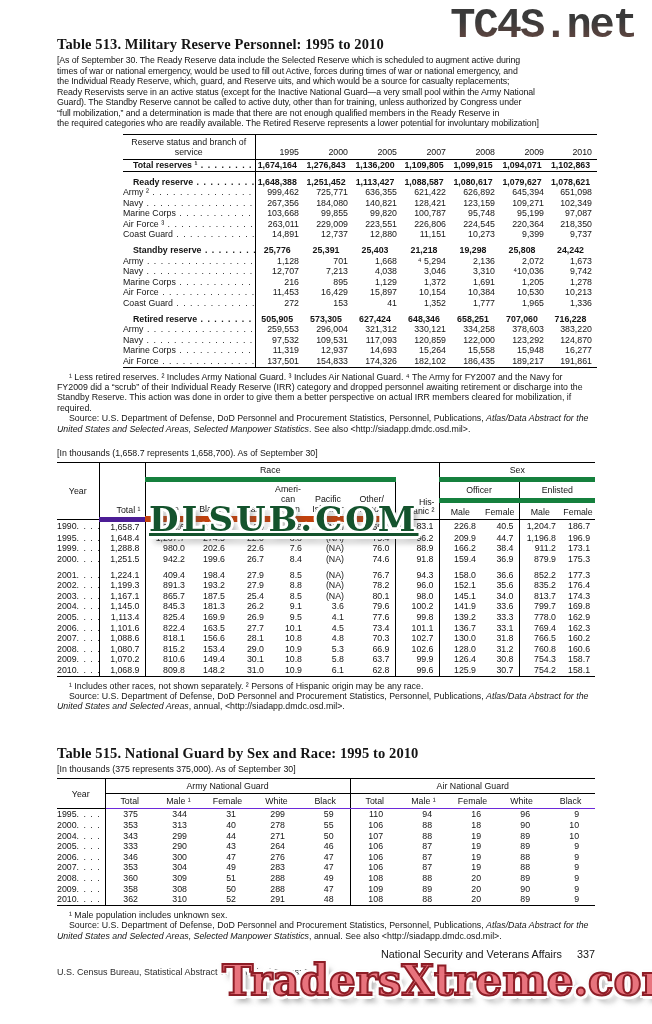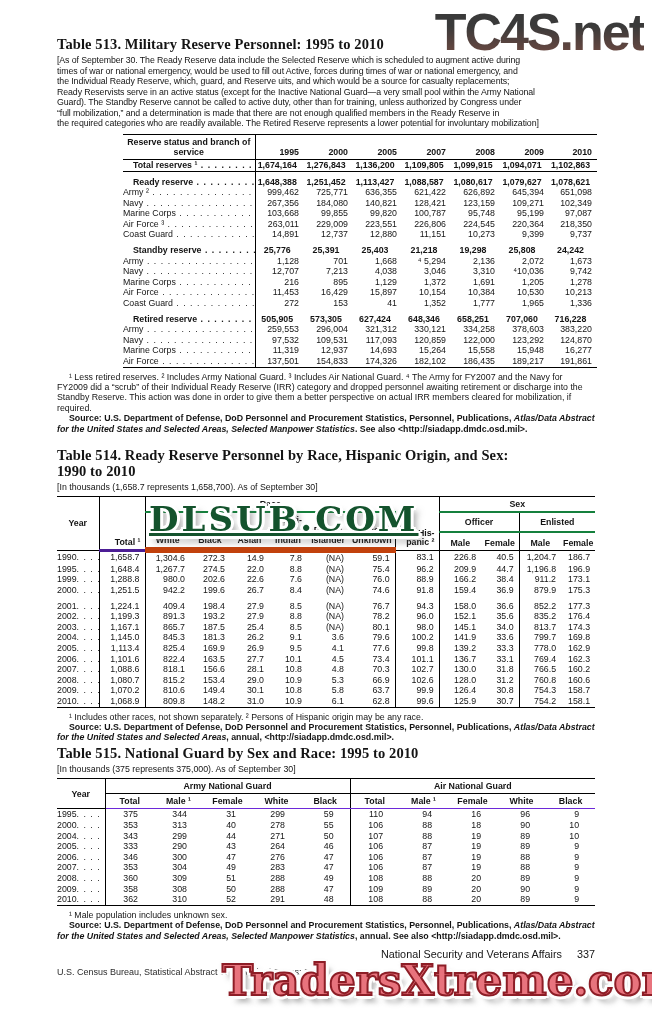--- a/index.html
+++ b/index.html
@@ -1,22 +1,22 @@
 <!DOCTYPE html>
 <html><head>
 <meta charset="utf-8">
 <style>
   html,body{margin:0;padding:0;}
   body{width:652px;height:1024px;background:#ffffff;position:relative;overflow:hidden;
        font-family:"Liberation Sans",sans-serif;color:#141414;}
   .page{position:absolute;inset:0;}
 
   
-  .wm-tc4s{position:absolute;top:2px;right:8px;font-family:Liberation Sans, sans-serif;
-    font-weight:bold;font-size:52px;letter-spacing:-2px;
+  .wm-tc4s{position:absolute;top:2px;right:16px;font-family:Liberation Mono, monospace;
+    font-weight:bold;font-size:42px;letter-spacing:-2px;
     background:linear-gradient(180deg,#3a3a3a 40%,#6e4a42 90%);
     -webkit-background-clip:text;background-clip:text;color:transparent;z-index:30;}
   .wm-dlsub{position:absolute;top:52px;left:92px;font-family:"DejaVu Serif",serif;
     font-weight:bold;font-size:34px;letter-spacing:3px;color:#14532d;z-index:30;
     text-shadow:-2px -2px 0 #fff,2px -2px 0 #fff,-2px 2px 0 #fff,2px 2px 0 #fff,
                  0 -3px 0 #fff,0 3px 0 #fff,-3px 0 0 #fff,3px 0 0 #fff,
                  5px 6px 6px rgba(90,90,90,.55);text-decoration:underline;}
   .wm-traders{position:absolute;top:956px;left:222px;font-family:"DejaVu Serif",serif;
     font-weight:bold;font-size:42px;letter-spacing:0px;color:#e8737d;z-index:30;
     -webkit-text-stroke:2px #8d1d26;
@@ -29,26 +29,26 @@
   #sec513{top:36px;}
   #sec514{top:447px;}
   #sec515{top:745px;}
 
   h2.ttl{font-family:"Liberation Serif",serif;font-weight:bold;font-size:14.5px;
     margin:0 0 3px 0;line-height:16px;letter-spacing:.1px;}
   .intro{font-size:8.8px;line-height:10.5px;letter-spacing:-.1px;margin:2px 0 5px 0;
     white-space:pre-line;}
   .subnote{font-size:8.8px;margin:1px 0 4px 0;}
   .fn{font-size:8.8px;line-height:10.4px;margin:4px 0 0 0;text-indent:12px;}
-  .src{font-size:8.8px;line-height:10.4px;margin:0;text-indent:12px;font-weight:bold;}
+  .src{font-size:8.8px;line-height:10.4px;margin:0;text-indent:12px;}
 
   
   table.tbl{border-collapse:collapse;table-layout:fixed;font-size:8.8px;
     border-top:1.2px solid #000;border-bottom:1.5px solid #000;}
-  table.tbl th{font-weight:bold;font-size:8.8px;line-height:10.2px;padding:2px 2px;}
+  table.tbl th{font-weight:normal;font-size:8.8px;line-height:10.2px;padding:2px 2px;}
   table.tbl td{line-height:10.6px;padding:0 5px 0 0;text-align:right;overflow:hidden;
     white-space:nowrap;}
   td.stub{text-align:left;padding:0 0 0 0;border-right:1px solid #000;}
   td.stub::after{content:" . . . . . . . . . . . . . . . . . . . . . . . . . . . . . . . . . .";
     letter-spacing:1px;color:#1a1a1a;}
   tr.b td{font-weight:bold;text-align:center;}
   tr.b td.stub{padding-left:10px;}
   tr.gap td{padding-top:5px;}
   tr.rule td{border-bottom:1px solid #000;}
 
@@ -56,24 +56,24 @@
   .t513wrap{margin:5px 0 0 66px;}
   #t513{width:474px;}
   #t513 th.stubh{border-right:1px solid #000;border-bottom:1px solid #000;
     text-align:center;vertical-align:middle;}
   #t513 th.yr{border-bottom:1px solid #000;text-align:right;padding-right:5px;
     vertical-align:bottom;}
 
   
   #t514{width:538px;margin-top:2px;}
   #t514 th{text-align:center;}
-  #t514 th.grp{border-bottom:2px solid #15803d;}
+  #t514 th.grp{border-bottom:5px solid #15803d;}
   #t514 th.yearh{vertical-align:middle;border-right:1px solid #000;border-bottom:1px solid #000;}
   #t514 th.totalh{vertical-align:bottom;text-align:right;padding-right:4px;
-    border-right:1px solid #000;border-bottom:3px solid #4c1d95;margin-top:10px;}
+    border-right:1px solid #000;border-bottom:5px solid #4c1d95;margin-top:10px;}
   #t514 th.race-col{vertical-align:bottom;white-space:pre-line;border-bottom:6px solid #c2410c;
     line-height:10px;}
   #t514 th.hisp{vertical-align:bottom;white-space:pre-line;border-bottom:1px solid #000;
     line-height:9.6px;text-align:right;padding-right:4px;}
   #t514 th.sexsub{vertical-align:bottom;border-bottom:1px solid #000;}
   #t514 th.vr{border-right:1px solid #000;}
   #t514 td:nth-child(1),#t514 td:nth-child(2),#t514 td:nth-child(8),
   #t514 td:nth-child(9),#t514 td:nth-child(11){border-right:1px solid #000;}
   #t514 td.stub::after{content:". . . . . . . . . . .";letter-spacing:1px;}
 
@@ -334,21 +334,20 @@
     <td>191,861</td>
   </tr>
 </tbody>
       </table>
     </div>
     <p class="fn">¹ Less retired reserves. ² Includes Army National Guard. ³ Includes Air National Guard. ⁴ The Army for FY2007 and the Navy for FY2009 did a “scrub” of their Individual Ready Reserve (IRR) category and dropped personnel awaiting retirement or discharge into the Standby Reserve.  This action was done in order to give them a better perspective on actual IRR members cleared for mobilization, if required.</p>
     <p class="src"><span>Source: U.S. Department of Defense, DoD Personnel and Procurement Statistics, Personnel, Publications, </span><i>Atlas/Data Abstract for the United States and Selected Areas, Selected Manpower Statistics</i><span>. See also &lt;http://siadapp.dmdc.osd.mil&gt;.</span></p>
   </section>
 
   <section class="sec" id="sec514">
-    <h2 class="ttl"><span>Table 514. Ready Reserve Personnel by Race, Hispanic Origin, and Sex:</span><br><span>1990 to 2010</span></h2>
     <p class="subnote">[In thousands (1,658.7 represents 1,658,700). As of September 30]</p>
     <table class="tbl" id="t514">
       <colgroup>
         <col style="width:42px">
           <col style="width:46px">
           <col style="width:45px">
           <col style="width:40px">
         <col style="width:39px">
           <col style="width:38px">
           <col style="width:42px">

